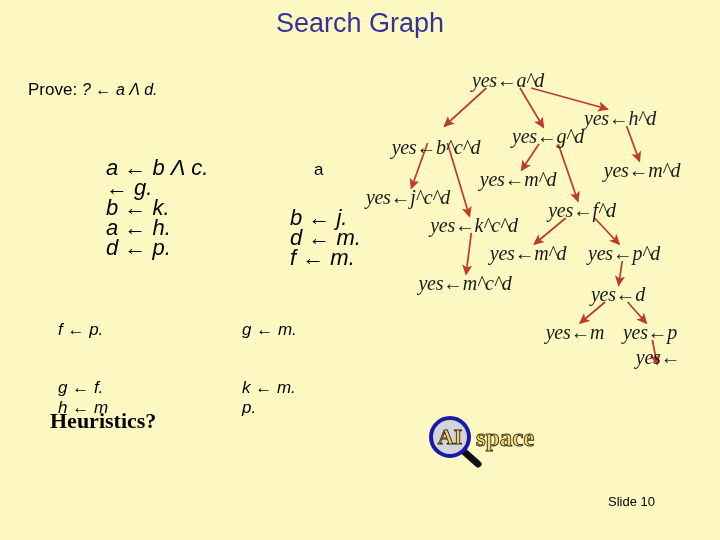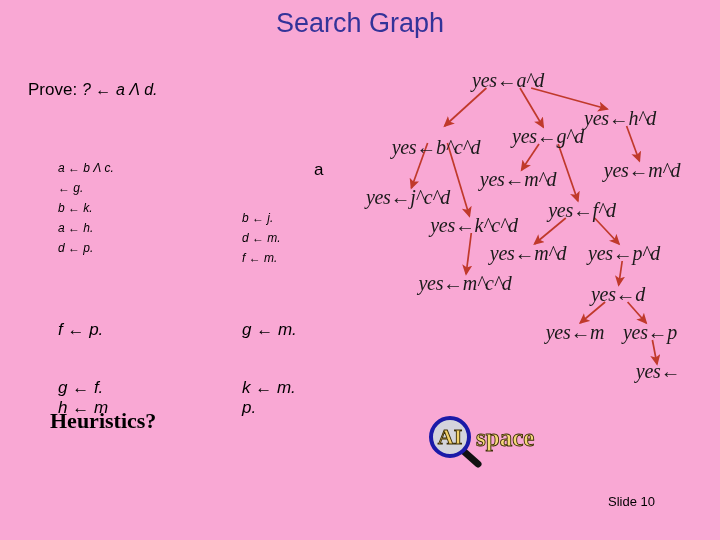--- a/index.html
+++ b/index.html
@@ -4,21 +4,21 @@
 <style>
   html, body {
     margin: 0;
     padding: 0;
     background: #ffffff;
   }
   #slide {
     position: relative;
     width: 720px;
     height: 540px;
-    background: #f9a8d4;
+    background: #fef9c3;
     overflow: hidden;
     font-family: "Liberation Sans", sans-serif;
   }
 
   
   .title {
     position: absolute;
     left: 0;
     top: 8px;
     width: 720px;
@@ -38,25 +38,26 @@
     font-size: 17px;
     color: #000000;
     white-space: nowrap;
   }
   .prove .kwd { font-style: normal; }
   .prove .itl { font-style: italic; font-size: 16px; }
 
   .kb {
     position: absolute;
     font-family: "Liberation Sans", sans-serif;
-    font-size: 12px;
+    font-size: 22px;
     font-style: italic;
     color: #000000;
     line-height: 20px;
     white-space: nowrap;
+    margin-left: 48px;
   }
   .kb-col-a { left: 58px; top: 158px; }
   .kb-col-b { left: 242px; top: 208px; }
 
   .a-goal {
     position: absolute;
     left: 314px;
     top: 160px;
     font-family: "Liberation Sans", sans-serif;
     font-size: 17px;
@@ -213,21 +214,21 @@
         <div class="tnode" style="left: 104px; top: 170px;">yes←k^c^d</div>
         <div class="tnode" style="left: 148px; top: 124px;">yes←m^d</div>
         <div class="tnode" style="left: 272px; top: 115px;">yes←m^d</div>
         <div class="tnode" style="left: 212px; top: 155px;">yes←f^d</div>
         <div class="tnode" style="left: 95px; top: 228px;">yes←m^c^d</div>
         <div class="tnode" style="left: 158px; top: 198px;">yes←m^d</div>
         <div class="tnode" style="left: 254px; top: 198px;">yes←p^d</div>
         <div class="tnode" style="left: 248px; top: 239px;">yes←d</div>
         <div class="tnode" style="left: 205px; top: 277px;">yes←m</div>
         <div class="tnode" style="left: 280px; top: 277px;">yes←p</div>
-        <div class="tnode" style="left: 288px; top: 316px;">yes←</div>
+        <div class="tnode" style="left: 288px; top: 302px;">yes←</div>
       </div>
   </div>
 
   <div id="logo">
     <svg viewBox="0 0 140 56" width="140" height="56">
 
       <line x1="36" y1="36" x2="54" y2="52" stroke="#111111" stroke-width="7" stroke-linecap="round"></line>
 
       <circle cx="26" cy="25" r="19" fill="#d4d4dc" stroke="#1a1aa8" stroke-width="4"></circle>
 

